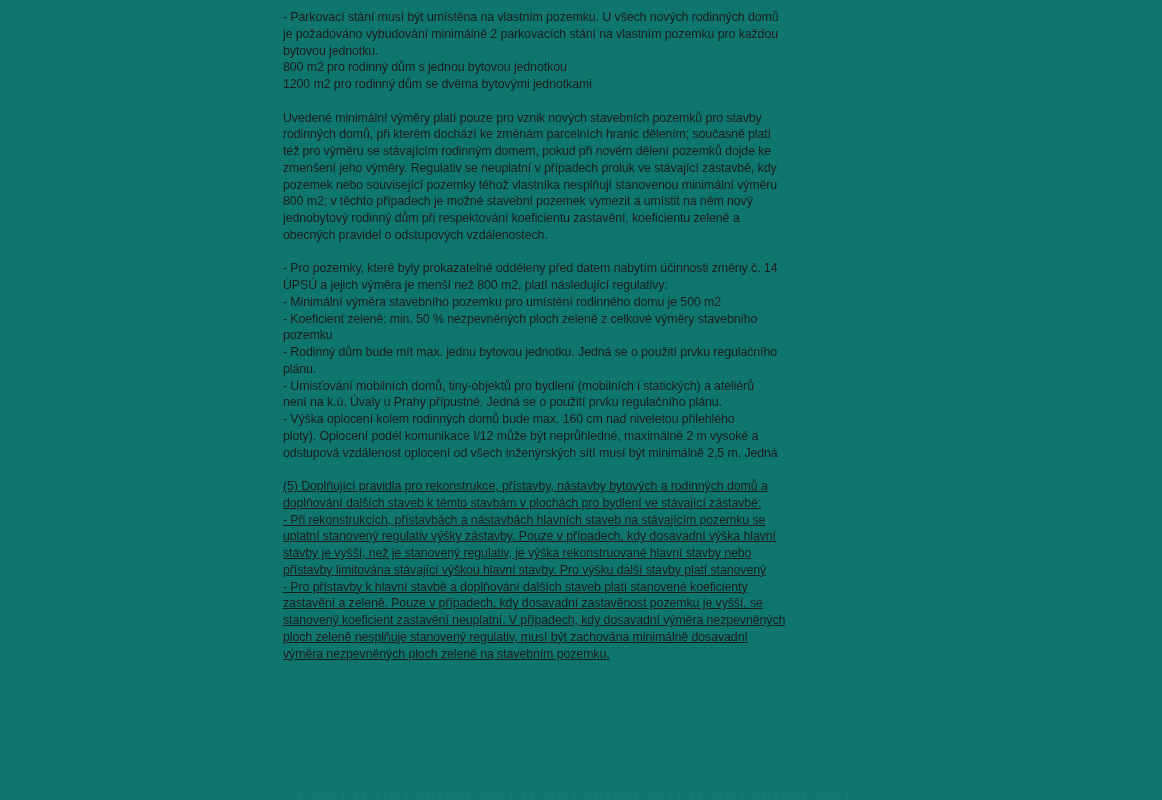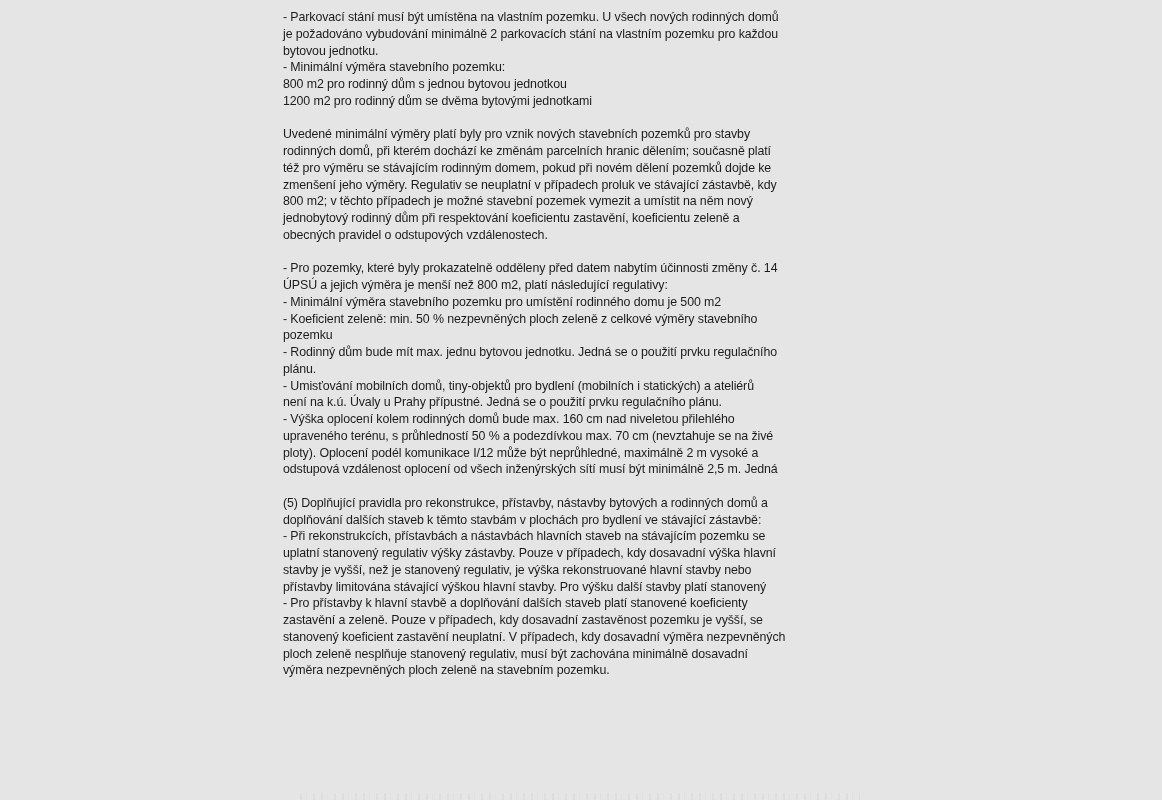--- a/index.html
+++ b/index.html
@@ -10,38 +10,39 @@
     width: 1162px;
     height: 800px;
     background: #ffffff;
     overflow: hidden;
     font-family: "Liberation Sans", "DejaVu Sans", sans-serif;
   }
   .page {
     position: relative;
     width: 1162px;
     height: 800px;
-    background: #e5e5e5;
+    background: #0f766e;
   }
   .text-column {
     position: absolute;
     left: 283px;
     top: 9px;
     width: 600px;
     color: #1c1c1c;
     font-size: 12.4px;
     line-height: 16.75px;
     font-weight: 400;
     letter-spacing: -0.1px;
   }
   .block {
     margin: 0 0 16.75px 0;
   }
   .block:last-child {
     margin-bottom: 0;
+    text-decoration: underline;
   }
   .line {
     white-space: nowrap;
     height: 16.75px;
   }
   
   .cutoff-strip {
     position: absolute;
     left: 300px;
     top: 793px;
@@ -63,45 +64,44 @@
 </style>
 </head>
 <body style="background: rgb(255, 255, 255);">
 
 <div class="page">
   <div class="text-column" style="color: rgb(28, 28, 28);">
       <div class="block">
         <div class="line">- Parkovací stání musí být umístěna na vlastním pozemku. U všech nových rodinných domů</div>
         <div class="line">je požadováno vybudování minimálně 2 parkovacích stání na vlastním pozemku pro každou</div>
         <div class="line">bytovou jednotku.</div>
-        <div class="line">- Minimální výměra stavebního pozemku:</div>
         <div class="line">800 m2 pro rodinný dům s jednou bytovou jednotkou</div>
         <div class="line">1200 m2 pro rodinný dům se dvěma bytovými jednotkami</div>
       </div>
       <div class="block">
-        <div class="line">Uvedené minimální výměry platí byly pro vznik nových stavebních pozemků pro stavby</div>
+        <div class="line">Uvedené minimální výměry platí pouze pro vznik nových stavebních pozemků pro stavby</div>
         <div class="line">rodinných domů, při kterém dochází ke změnám parcelních hranic dělením; současně platí</div>
         <div class="line">též pro výměru se stávajícím rodinným domem, pokud při novém dělení pozemků dojde ke</div>
         <div class="line">zmenšení jeho výměry. Regulativ se neuplatní v případech proluk ve stávající zástavbě, kdy</div>
+        <div class="line">pozemek nebo související pozemky téhož vlastníka nesplňují stanovenou minimální výměru</div>
         <div class="line">800 m2; v těchto případech je možné stavební pozemek vymezit a umístit na něm nový</div>
         <div class="line">jednobytový rodinný dům při respektování koeficientu zastavění, koeficientu zeleně a</div>
         <div class="line">obecných pravidel o odstupových vzdálenostech.</div>
       </div>
       <div class="block">
         <div class="line">- Pro pozemky, které byly prokazatelně odděleny před datem nabytím účinnosti změny č. 14</div>
         <div class="line">ÚPSÚ a jejich výměra je menší než 800 m2, platí následující regulativy:</div>
         <div class="line">- Minimální výměra stavebního pozemku pro umístění rodinného domu je 500 m2</div>
         <div class="line">- Koeficient zeleně: min. 50 % nezpevněných ploch zeleně z celkové výměry stavebního</div>
         <div class="line">pozemku</div>
         <div class="line">- Rodinný dům bude mít max. jednu bytovou jednotku. Jedná se o použití prvku regulačního</div>
         <div class="line">plánu.</div>
         <div class="line">- Umisťování mobilních domů, tiny-objektů pro bydlení (mobilních i statických) a ateliérů</div>
         <div class="line">není na k.ú. Úvaly u Prahy přípustné. Jedná se o použití prvku regulačního plánu.</div>
         <div class="line">- Výška oplocení kolem rodinných domů bude max. 160 cm nad niveletou přilehlého</div>
-        <div class="line">upraveného terénu, s průhledností 50 % a podezdívkou max. 70 cm (nevztahuje se na živé</div>
         <div class="line">ploty). Oplocení podél komunikace I/12 může být neprůhledné, maximálně 2 m vysoké a</div>
         <div class="line">odstupová vzdálenost oplocení od všech inženýrských sítí musí být minimálně 2,5 m. Jedná</div>
       </div>
       <div class="block">
         <div class="line">(5) Doplňující pravidla pro rekonstrukce, přístavby, nástavby bytových a rodinných domů a</div>
         <div class="line">doplňování dalších staveb k těmto stavbám v plochách pro bydlení ve stávající zástavbě:</div>
         <div class="line">- Při rekonstrukcích, přístavbách a nástavbách hlavních staveb na stávajícím pozemku se</div>
         <div class="line">uplatní stanovený regulativ výšky zástavby. Pouze v případech, kdy dosavadní výška hlavní</div>
         <div class="line">stavby je vyšší, než je stanovený regulativ, je výška rekonstruované hlavní stavby nebo</div>
         <div class="line">přístavby limitována stávající výškou hlavní stavby. Pro výšku další stavby platí stanovený</div>

